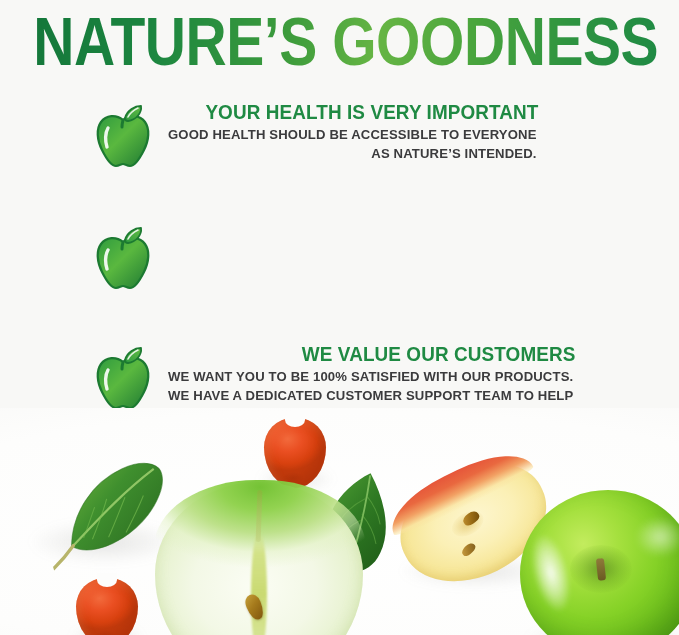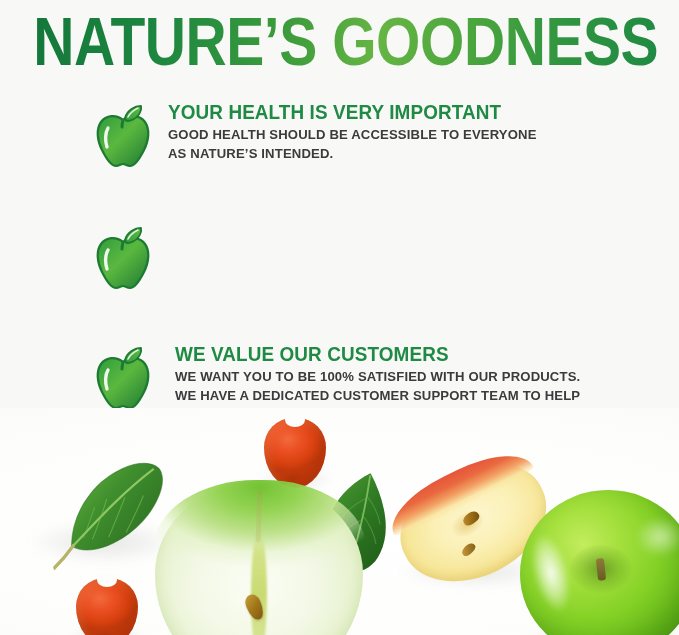--- a/index.html
+++ b/index.html
@@ -21,24 +21,24 @@
     line-height:1; white-space:nowrap;
     transform:scaleX(0.92) scaleY(1.12); transform-origin:center center;
     background-image:linear-gradient(100deg,#14773a 0%,#1c8640 20%,#3f9d3c 42%,#66b544 55%,#4aa53d 70%,#2f9440 85%,#1f8a44 100%);
     -webkit-background-clip:text; background-clip:text;
     color:transparent; -webkit-text-fill-color:transparent;
     text-shadow:none;
   }
 
   
   .features { position:absolute; top:96px; left:0; width:679px; }
-  .feature { position:relative; display:flex; align-items:flex-start; }
+  .feature { position:relative; display:flex; align-items:flex-start;text-align:right; }
   .feature.f1 { margin-left:92px; margin-bottom:46px; }
   .feature.f2 { margin-left:92px; margin-bottom:44px; }
-  .feature.f3 { margin-left:92px;gap:7px; }
+  .feature.f3 { margin-left:92px; }
 
   .apple-icon { width:62px; height:70px; flex:0 0 62px; margin-top:6px; }
   .feature-text { margin-left:14px; padding-top:6px; }
 
   .f-head {
     color:#1f8a43; font-weight:bold; font-size:19.5px; line-height:1.05;
     letter-spacing:0.1px; white-space:nowrap;
     font-family:"Liberation Sans", sans-serif;
     transform:scaleX(0.97); transform-origin:left center;
   }

